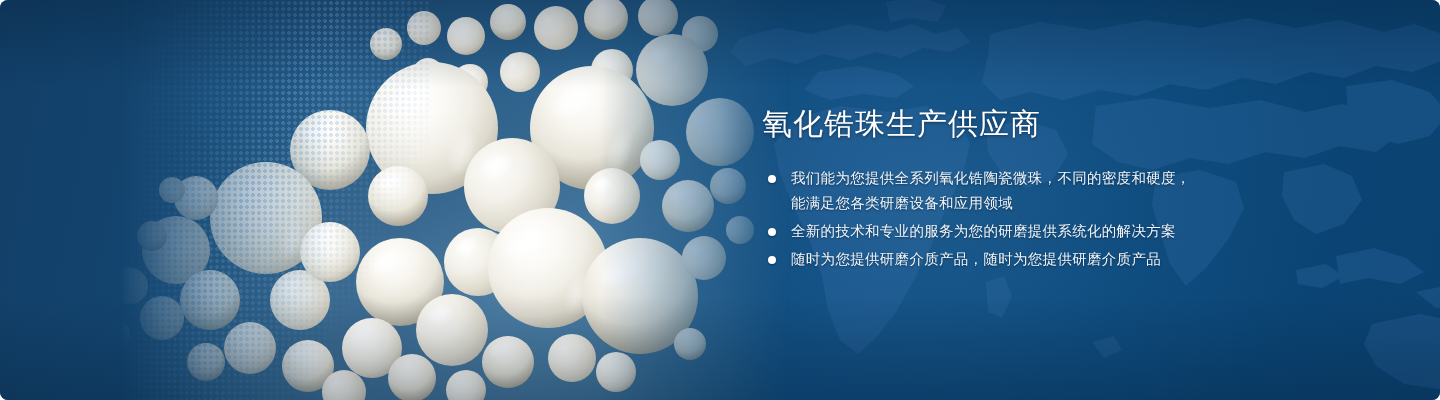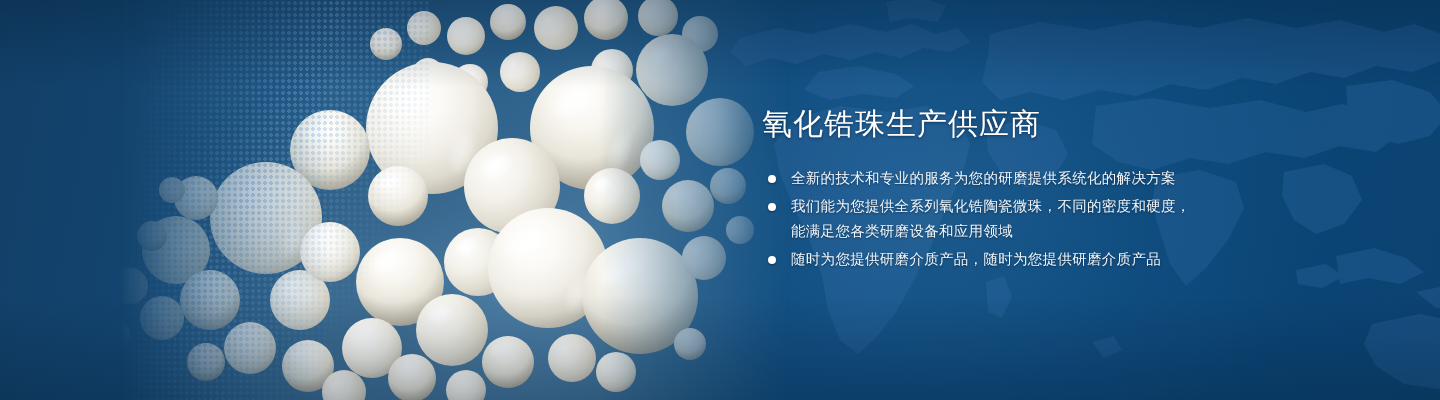--- a/index.html
+++ b/index.html
@@ -12,20 +12,21 @@
     font-family: "Liberation Sans", "DejaVu Sans", sans-serif;
   }
 
   .banner {
     position: relative;
     width: 1440px;
     height: 400px;
     overflow: hidden;
     background: #3b82f6;
     user-select: none;
+    border-radius: 8px;
   }
 
   
   .bg-base {
     position: absolute;
     inset: 0;
     background: linear-gradient(100deg,
                 #123f68 0%,
                 #134570 14%,
                 #0f4876 38%,
@@ -392,27 +393,27 @@
   <div class="bg-vshade"></div>
 
   <div class="copy">
 
     <h1 class="headline">氧化锆珠生产供应商</h1>
 
     <ul class="bullets">
 
       <li class="bullet">
         <span class="bullet-dot"></span>
-        <span class="bullet-text">全新的技术和专业的服务为您的研磨提供系统化的解决方案</span>
+        <span class="bullet-text">我们能为您提供全系列氧化锆陶瓷微珠，不同的密度和硬度，</span>
+        <span class="bullet-text-2">能满足您各类研磨设备和应用领域</span>
       </li>
 
       <li class="bullet">
         <span class="bullet-dot"></span>
-        <span class="bullet-text">我们能为您提供全系列氧化锆陶瓷微珠，不同的密度和硬度，</span>
-        <span class="bullet-text-2">能满足您各类研磨设备和应用领域</span>
+        <span class="bullet-text">全新的技术和专业的服务为您的研磨提供系统化的解决方案</span>
       </li>
 
       <li class="bullet">
         <span class="bullet-dot"></span>
         <span class="bullet-text">随时为您提供研磨介质产品，随时为您提供研磨介质产品</span>
       </li>
 
     </ul>
   </div>
 

